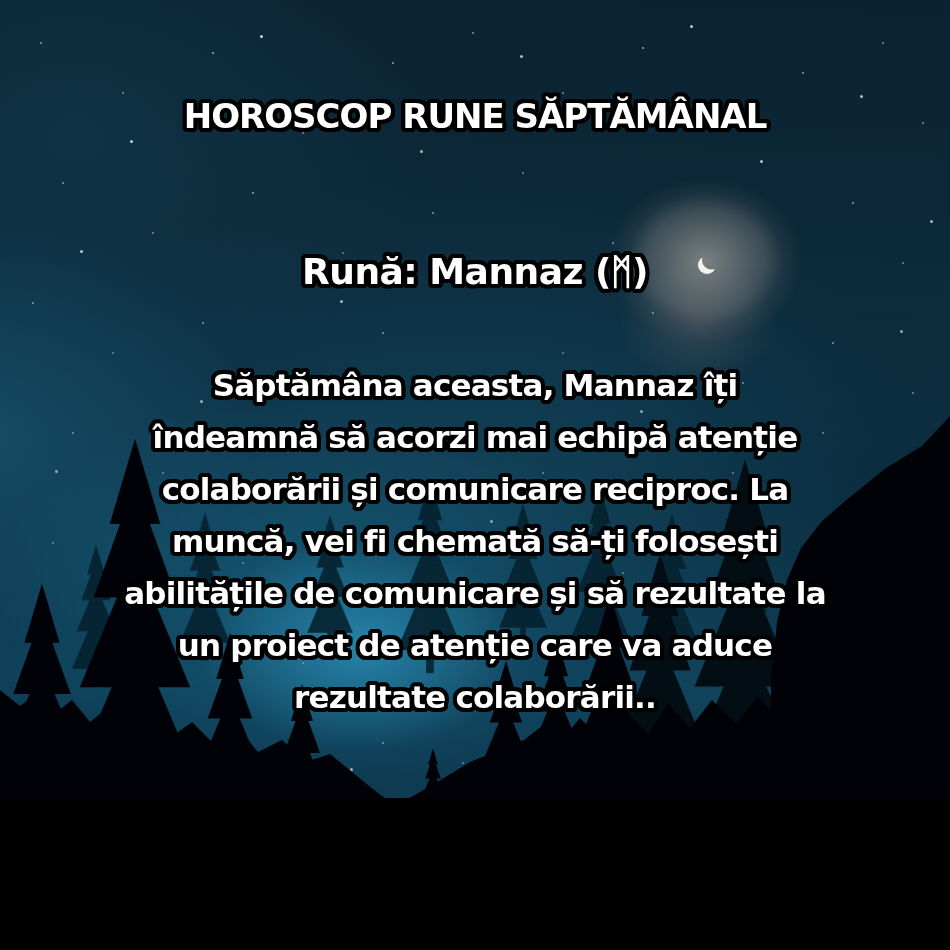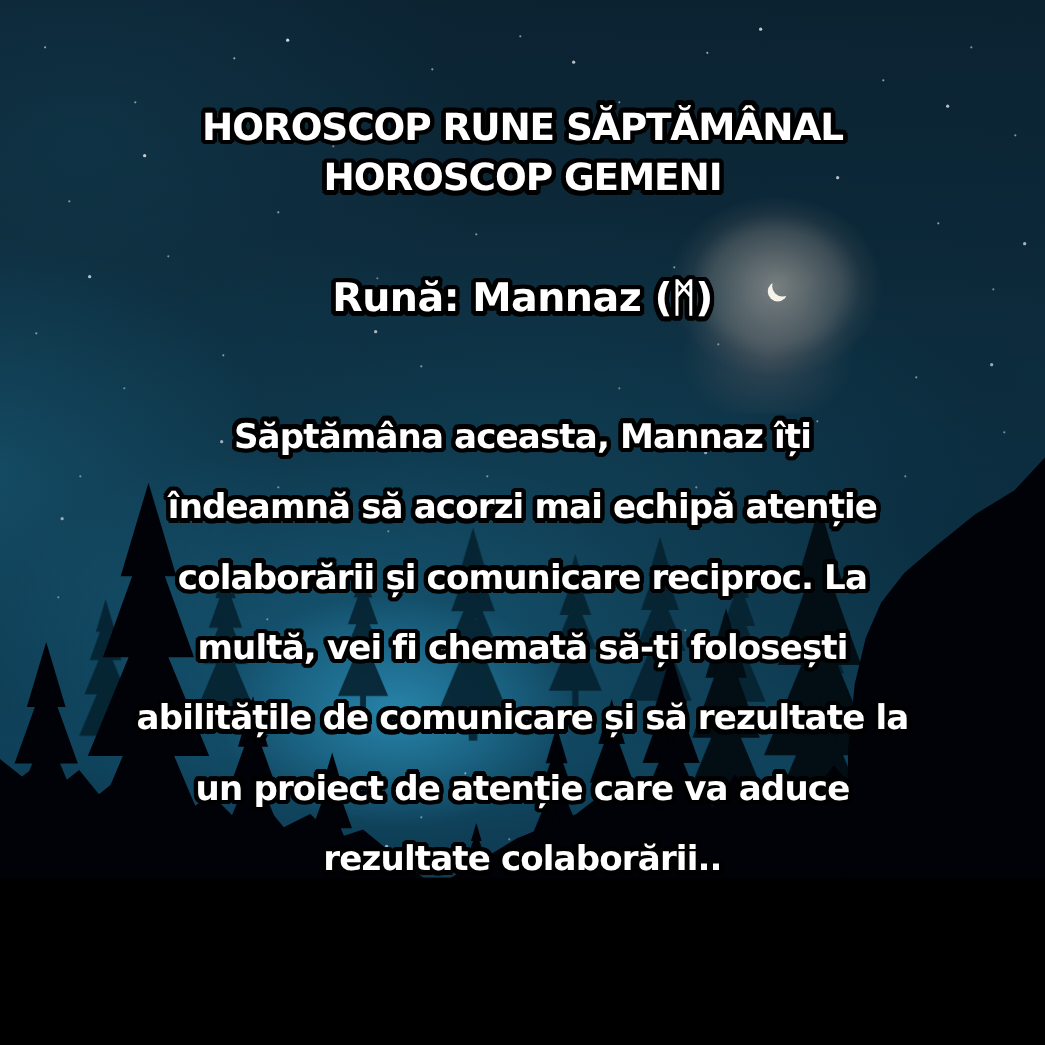--- a/index.html
+++ b/index.html
@@ -69,21 +69,21 @@
     position:absolute;left:0;width:100%;text-align:center;color:#fff;font-weight:700;
     text-shadow:
       -3px -3px 0 #000, 0 -4px 0 #000, 3px -3px 0 #000, 4px 0 0 #000,
       3px 3px 0 #000, 0 4px 0 #000, -3px 3px 0 #000, -4px 0 0 #000,
       -2px -4px 0 #000, 2px -4px 0 #000, -2px 4px 0 #000, 2px 4px 0 #000,
       -4px -2px 0 #000, 4px -2px 0 #000, -4px 2px 0 #000, 4px 2px 0 #000;
   }
   .title{top:93px;font-size:34px;line-height:46px;letter-spacing:-1px;}
   .rune-line{top:249px;font-size:36px;line-height:46px;letter-spacing:-0.5px;text-align:center;}
   .body-text{top:359px;font-size:31px;line-height:52px;letter-spacing:-0.8px;}
-  .body-text div{white-space:nowrap;margin-top:12px;}
+  .body-text div{white-space:nowrap;}
 </style>
 </head>
 <body>
 
 <div class="canvas">
 
   <div class="sky"></div>
 
   <div class="star-base stars-small"></div>
   <div class="star-base stars-big"></div>
@@ -138,28 +138,27 @@
                L170,738 L192,722 L214,744 L238,728 L258,752 L282,740 L306,762 L330,754 L352,772
                L374,790 L396,806 L420,792 L444,778 L470,762 L500,750 L524,740 L542,726 L560,742
                L580,718 L600,738 L624,710 L648,734 L668,704 L690,728 L712,700 L736,724 L758,696
                L780,722 L804,706 L830,728 L854,710 L880,734 L904,716 L930,740 L950,728 L950,950 Z"></path>
       <path d="M950,416 L922,446 L886,468 L850,497 L822,521 L801,548 L787,580 L777,622 L771,682 L768,950 L950,950 Z"></path>
     </g>
   </svg>
 
   <div class="txt title">
     <div>HOROSCOP RUNE SĂPTĂMÂNAL</div>
-    <div>HOROSCOP GEMENI</div>
   </div>
 
   <div class="txt rune-line">Rună: Mannaz (ᛗ)</div>
 
   <div class="txt body-text">
     <div>Săptămâna aceasta, Mannaz îți</div>
     <div>îndeamnă să acorzi mai echipă atenție</div>
     <div>colaborării și comunicare reciproc. La</div>
-    <div>multă, vei fi chemată să-ți folosești</div>
+    <div>muncă, vei fi chemată să-ți folosești</div>
     <div>abilitățile de comunicare și să rezultate la</div>
     <div>un proiect de atenție care va aduce</div>
     <div>rezultate colaborării..</div>
   </div>
 
 </div>
 
 </body></html>

